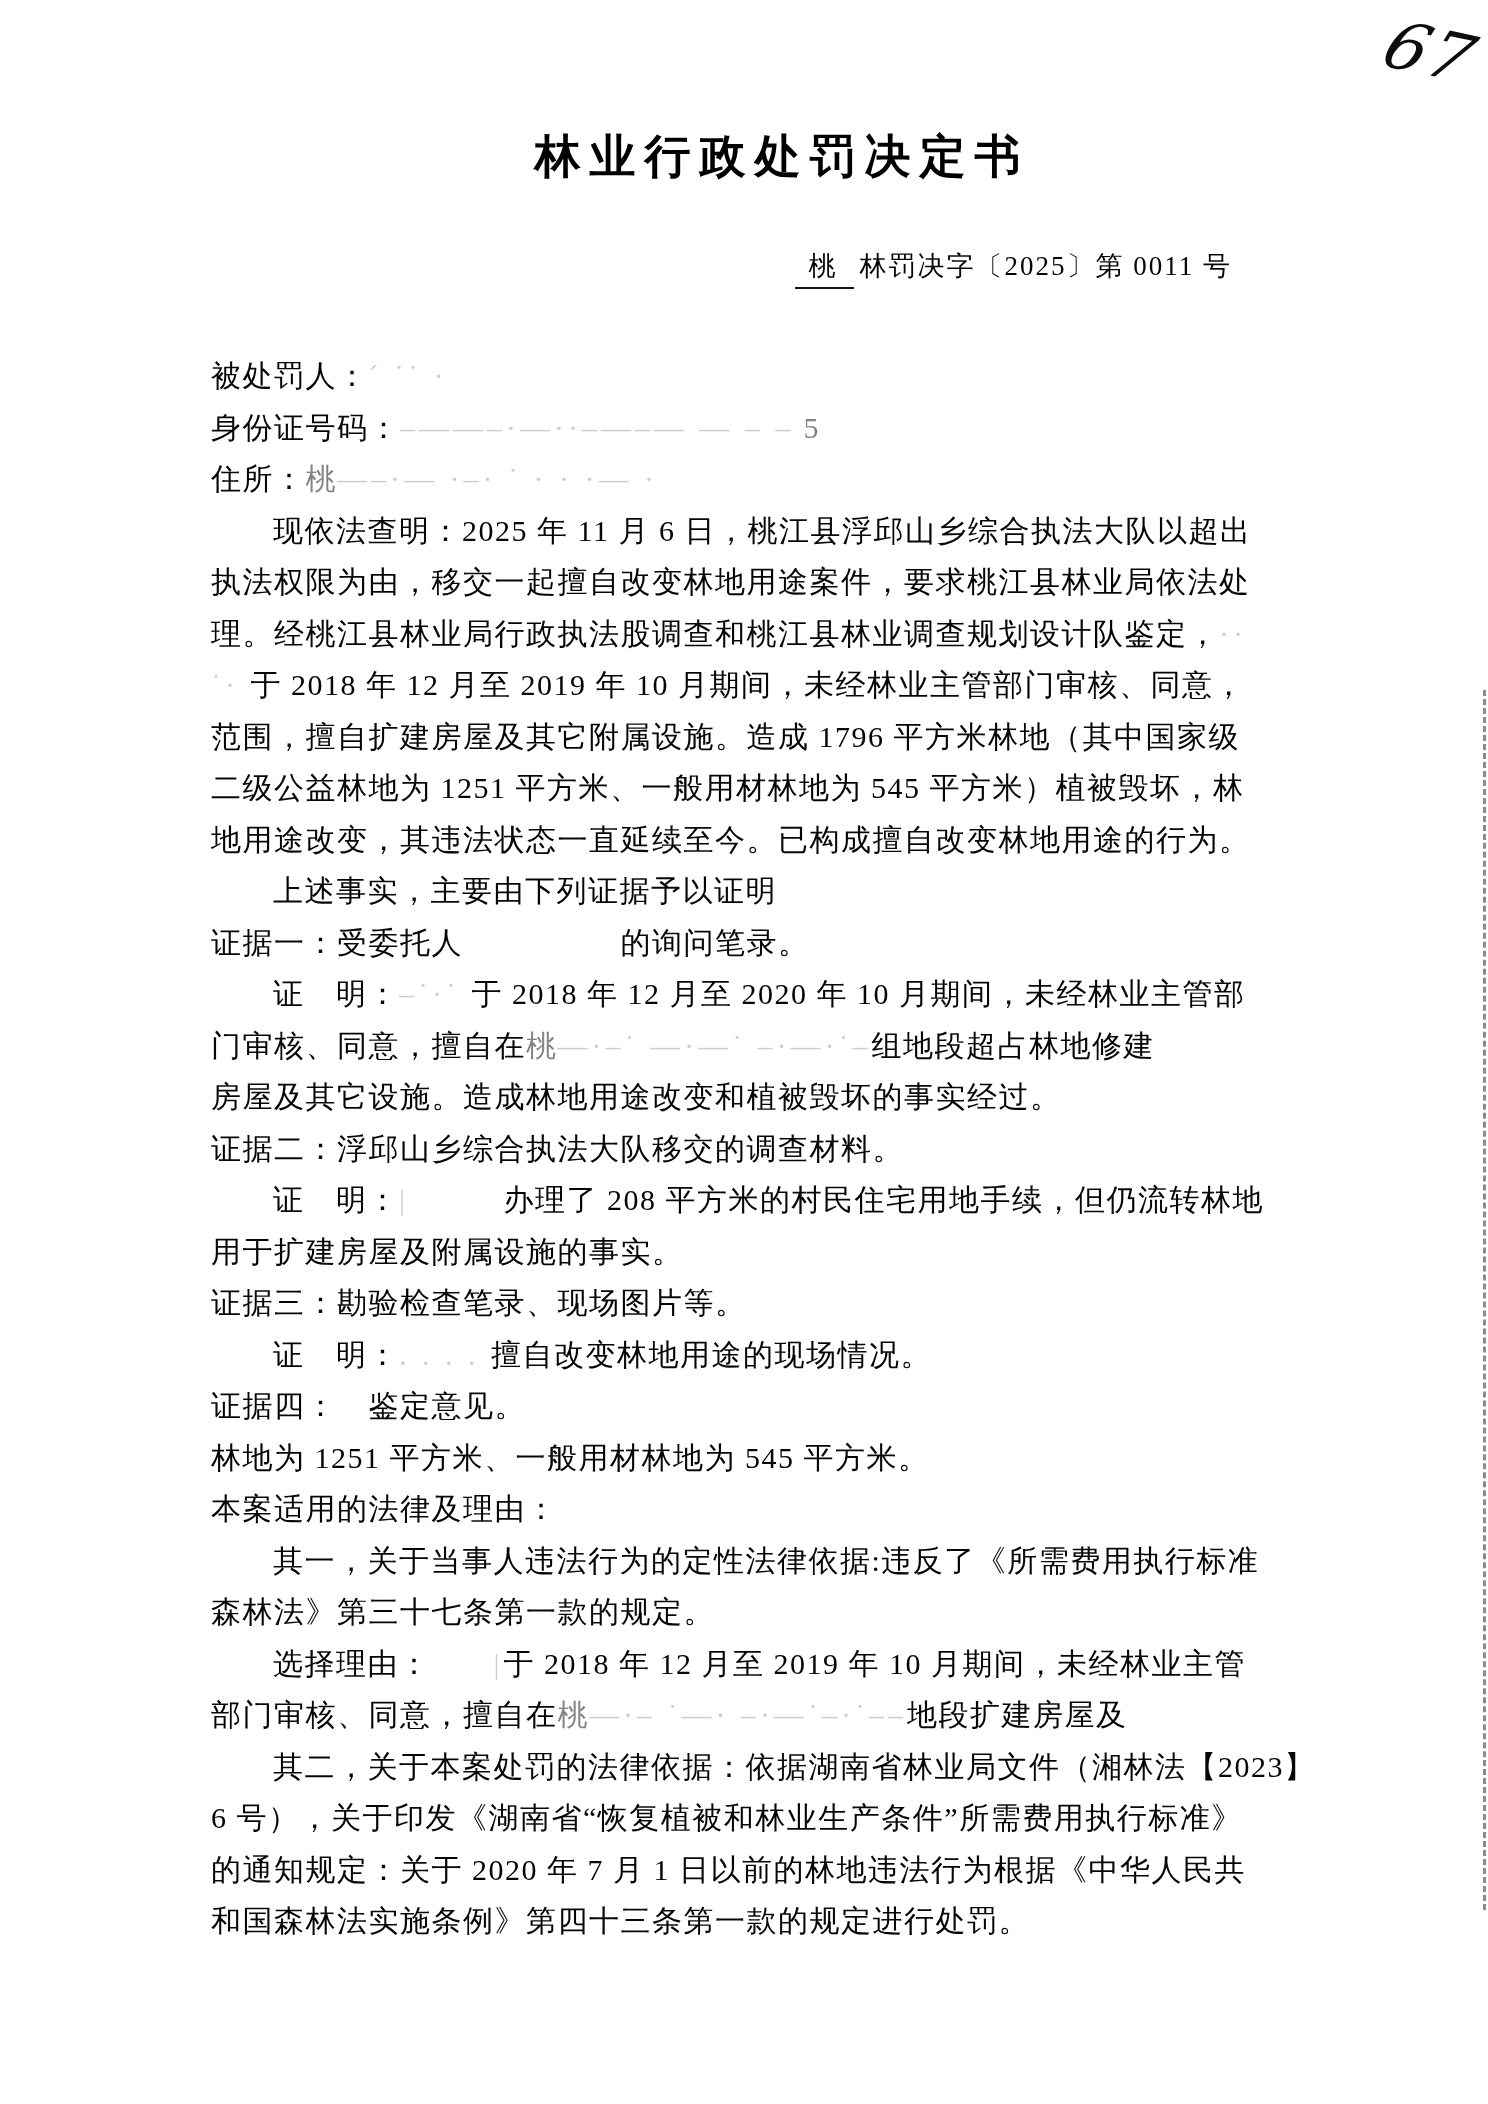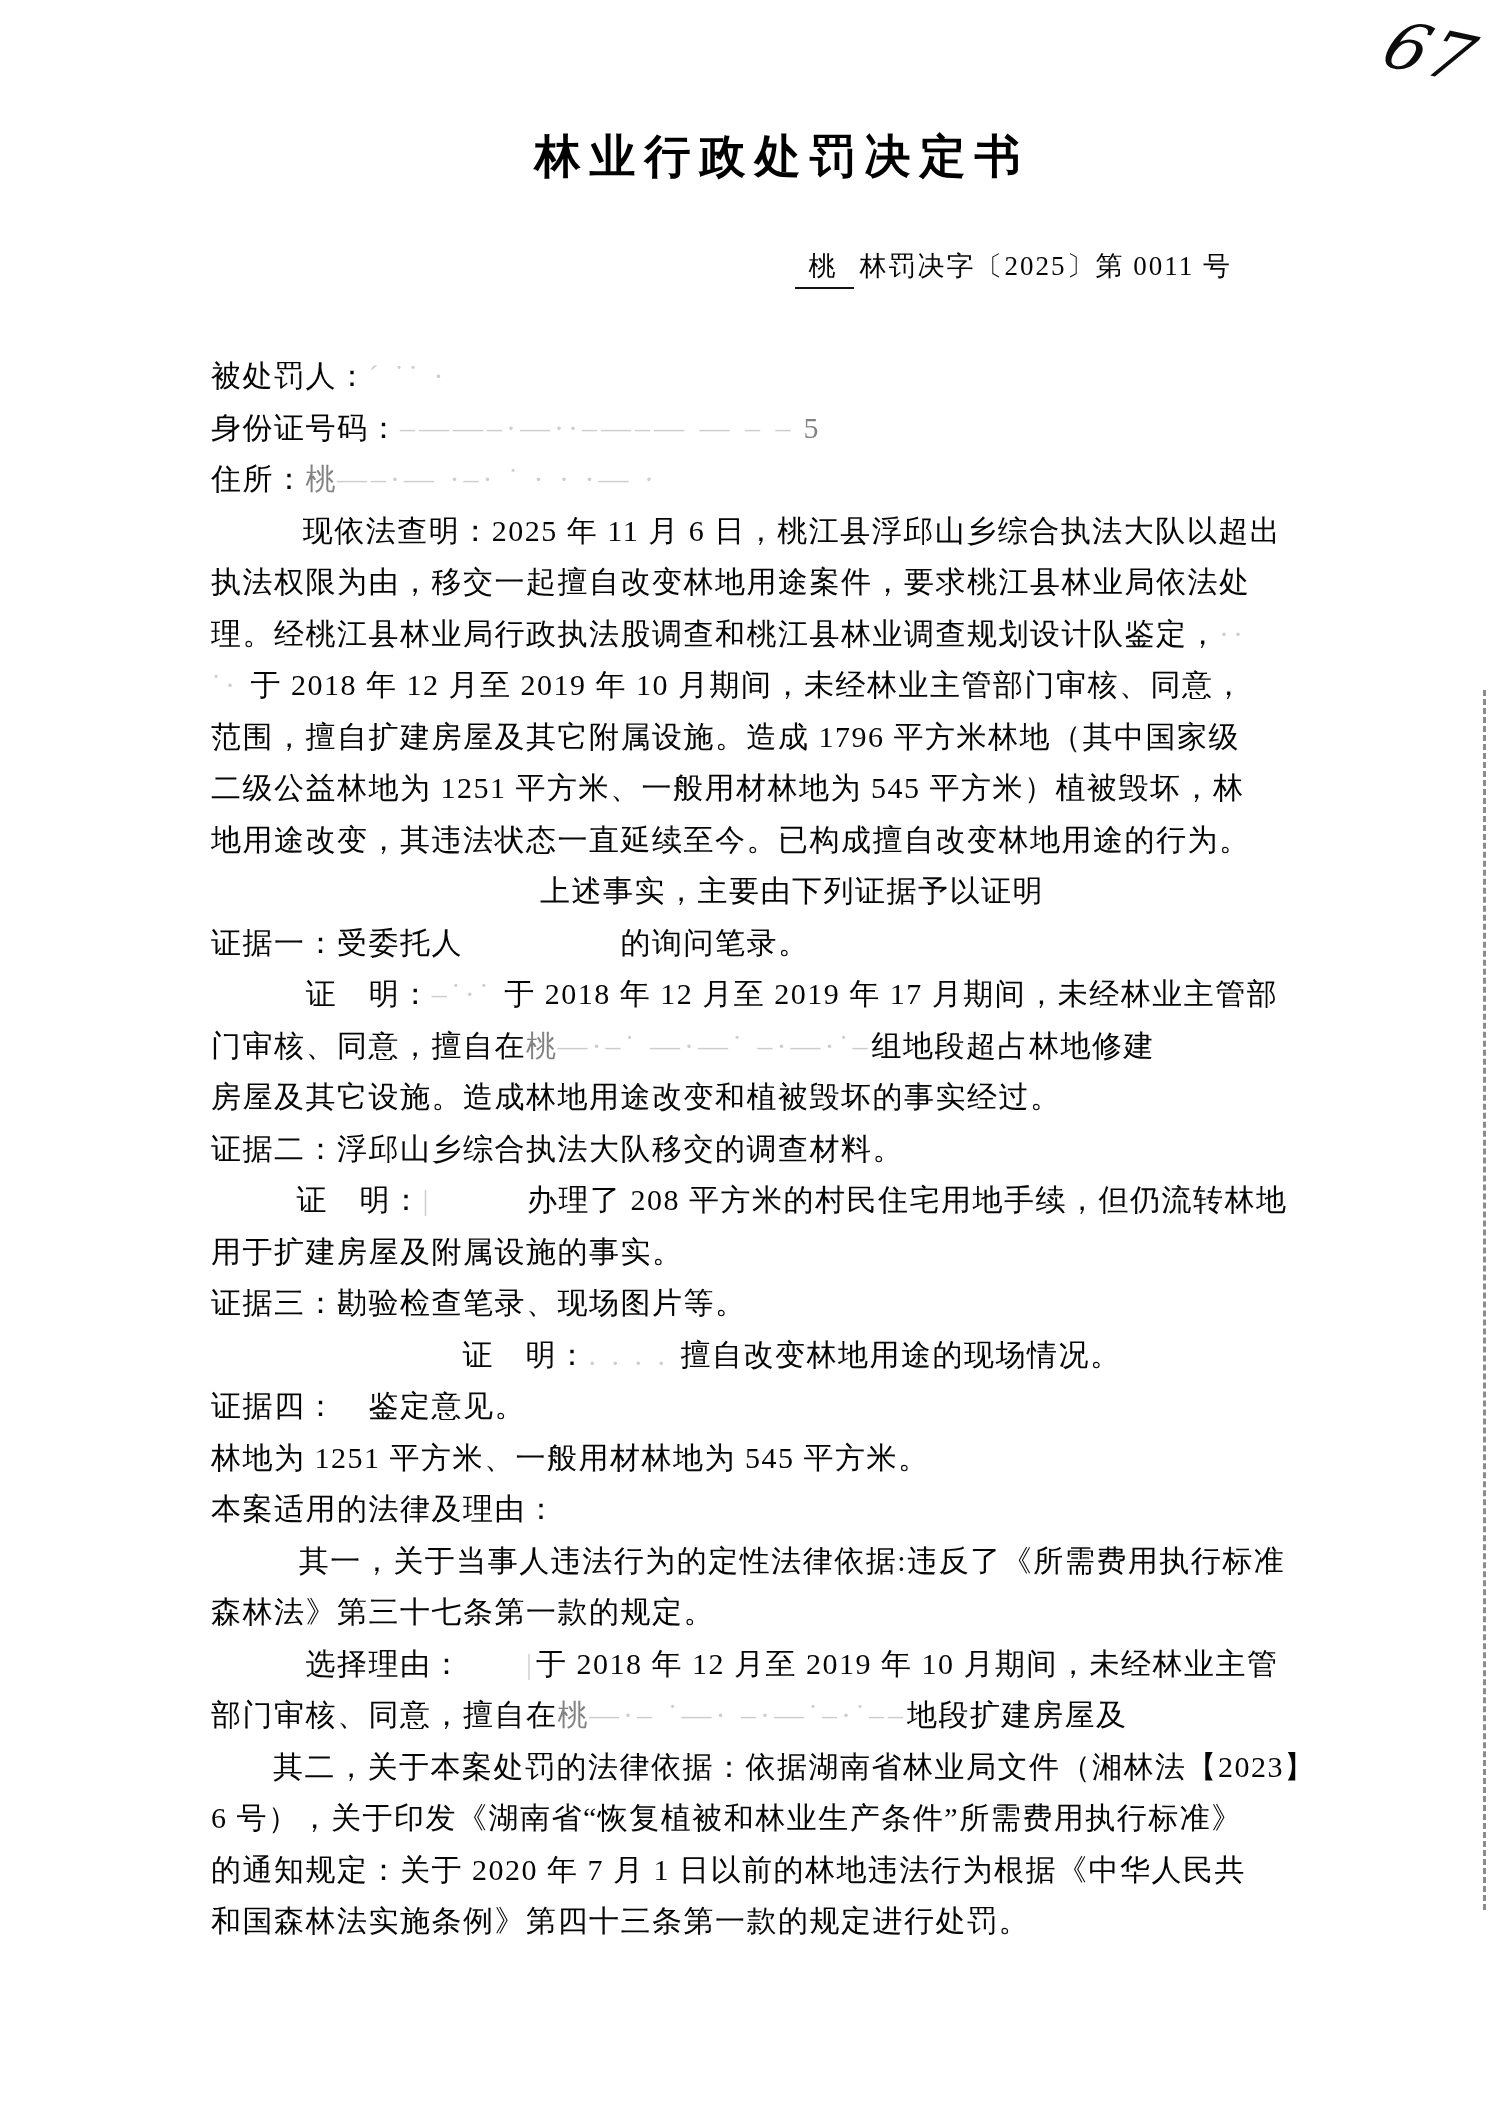--- a/index.html
+++ b/index.html
@@ -39,21 +39,21 @@
     margin-right:6px;
   }
   .body {
     position:absolute; left:163px; top:350px; width:1100px;margin-left:48px;
   }
   .ln {
     height:51.5px; line-height:51.5px;
     font-size:30px; letter-spacing:1.5px;
     white-space:nowrap;
   }
-  .ln.indent { text-indent:62px;text-align:center; }
+  .ln.indent { text-indent:62px; }
   .seg-ghost { opacity:0.20; letter-spacing:4px; }
   .seg-dim   { opacity:0.50; }
   .scan-edge-line {
     position:absolute; right:2px; top:690px; height:1220px; width:0;
     border-left:3px dashed #3a3a3a; opacity:0.55;
   }
 </style>
 </head>
 <body>
 
@@ -73,21 +73,21 @@
       <div class="ln"><span>住所：</span><span class="seg-dim">桃</span><span class="seg-ghost">—–·— ·–· ˙ · · ·— ·</span></div>
       <div class="ln indent"><span>现依法查明：2025 年 11 月 6 日，桃江县浮邱山乡综合执法大队以超出</span></div>
       <div class="ln"><span>执法权限为由，移交一起擅自改变林地用途案件，要求桃江县林业局依法处</span></div>
       <div class="ln"><span>理。经桃江县林业局行政执法股调查和桃江县林业调查规划设计队鉴定，</span><span class="seg-ghost">··</span></div>
       <div class="ln"><span class="seg-ghost">˙· </span><span>于 2018 年 12 月至 2019 年 10 月期间，未经林业主管部门审核、同意，</span></div>
       <div class="ln"><span>范围，擅自扩建房屋及其它附属设施。造成 1796 平方米林地（其中国家级</span></div>
       <div class="ln"><span>二级公益林地为 1251 平方米、一般用材林地为 545 平方米）植被毁坏，林</span></div>
       <div class="ln"><span>地用途改变，其违法状态一直延续至今。已构成擅自改变林地用途的行为。</span></div>
       <div class="ln indent"><span>上述事实，主要由下列证据予以证明</span></div>
       <div class="ln"><span>证据一：受委托人</span><span>　　　　　</span><span>的询问笔录。</span></div>
-      <div class="ln indent"><span>证　明：</span><span class="seg-ghost">–˙·˙ </span><span>于 2018 年 12 月至 2019 年 17 月期间，未经林业主管部</span></div>
+      <div class="ln indent"><span>证　明：</span><span class="seg-ghost">–˙·˙ </span><span>于 2018 年 12 月至 2020 年 10 月期间，未经林业主管部</span></div>
       <div class="ln"><span>门审核、同意，擅自在</span><span class="seg-dim">桃</span><span class="seg-ghost">—·–˙ —·—˙ –·—·˙–</span><span>组地段超占林地修建</span></div>
       <div class="ln"><span>房屋及其它设施。造成林地用途改变和植被毁坏的事实经过。</span></div>
       <div class="ln"><span>证据二：浮邱山乡综合执法大队移交的调查材料。</span></div>
       <div class="ln indent"><span>证　明：</span><span class="seg-ghost">|</span><span>　　　</span><span>办理了 208 平方米的村民住宅用地手续，但仍流转林地</span></div>
       <div class="ln"><span>用于扩建房屋及附属设施的事实。</span></div>
       <div class="ln"><span>证据三：勘验检查笔录、现场图片等。</span></div>
       <div class="ln indent"><span>证　明：</span><span class="seg-ghost">. . . . </span><span>擅自改变林地用途的现场情况。</span></div>
       <div class="ln"><span>证据四：　鉴定意见。</span></div>
       <div class="ln"><span>林地为 1251 平方米、一般用材林地为 545 平方米。</span></div>
       <div class="ln"><span>本案适用的法律及理由：</span></div>

